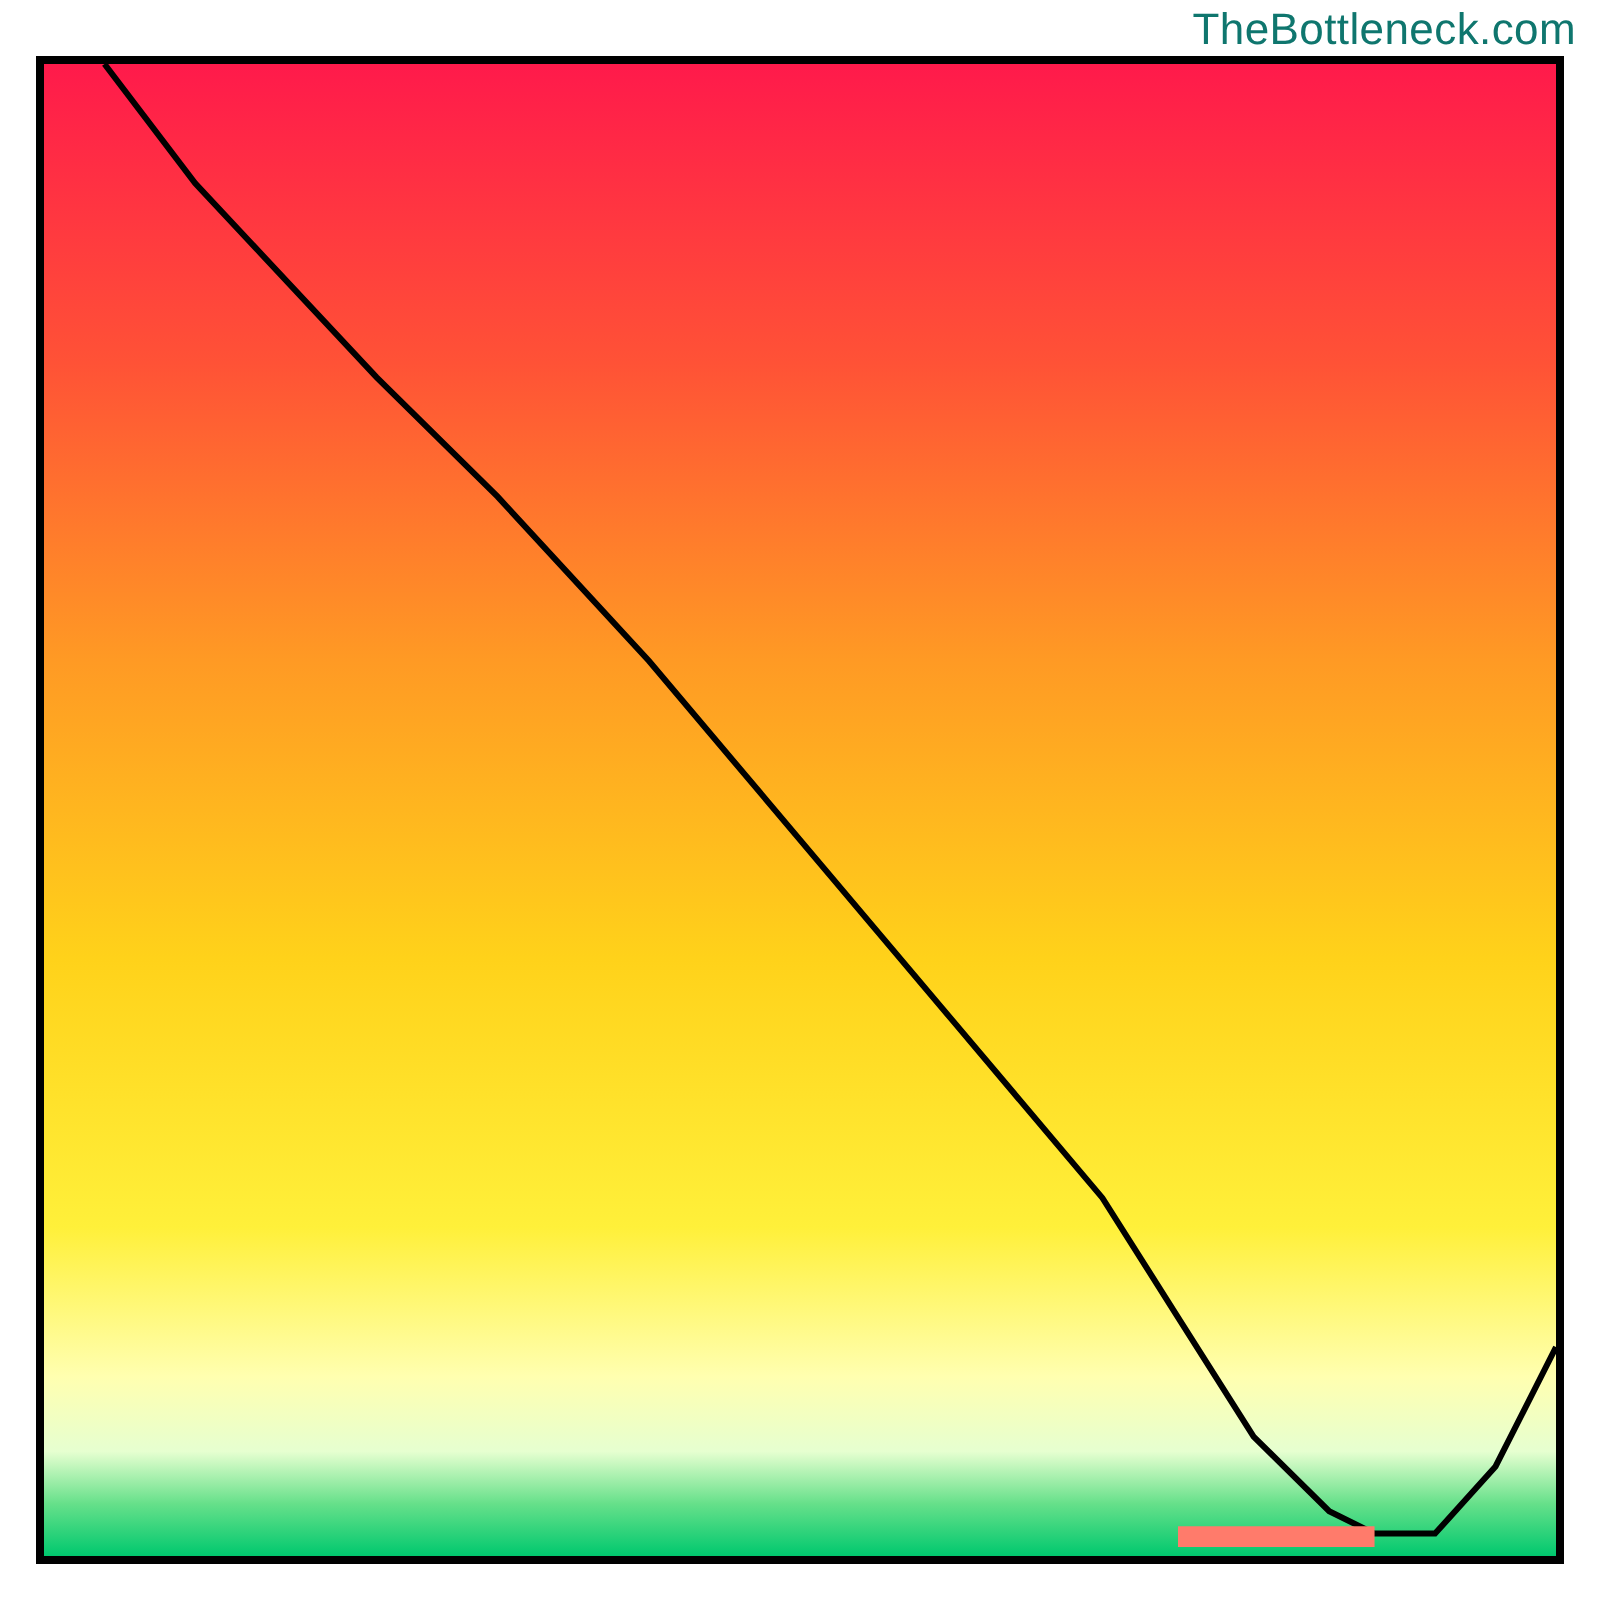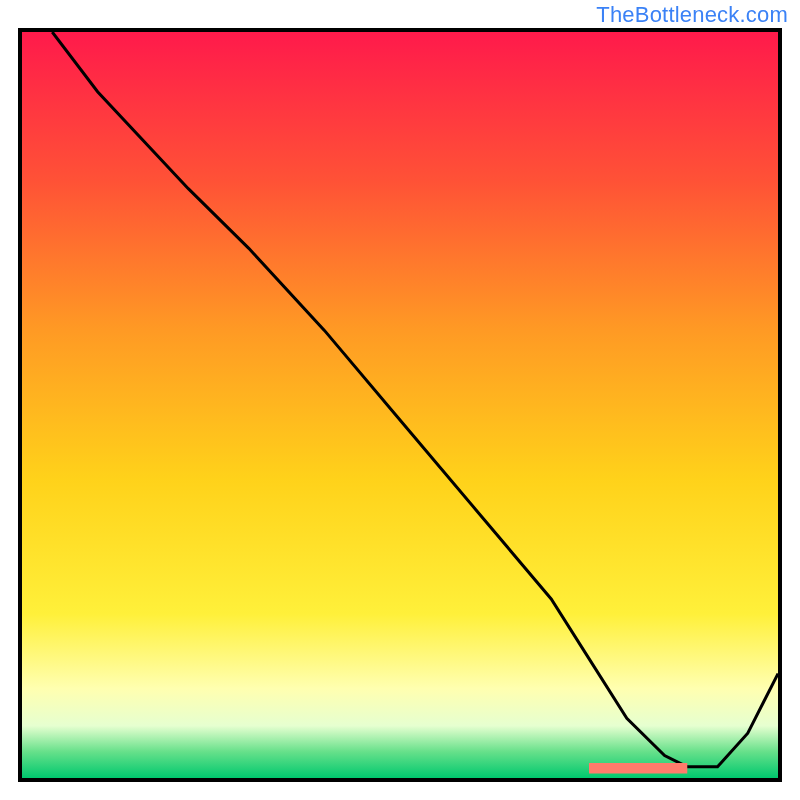--- a/index.html
+++ b/index.html
@@ -15,21 +15,21 @@
     position: relative;
     width: 800px;
     height: 800px;
   }
   .watermark {
     position: absolute;
     top: 2px;
     right: 12px;
     font-size: 22px;
     font-weight: 500;
-    color: #3b82f6;
+    color: #0f766e;
     letter-spacing: 0.2px;
     margin-left: 33px;
   }
   .plot-outer {
     position: absolute;
     left: 18px;
     top: 28px;
     width: 764px;
     height: 754px;
     box-sizing: border-box;

